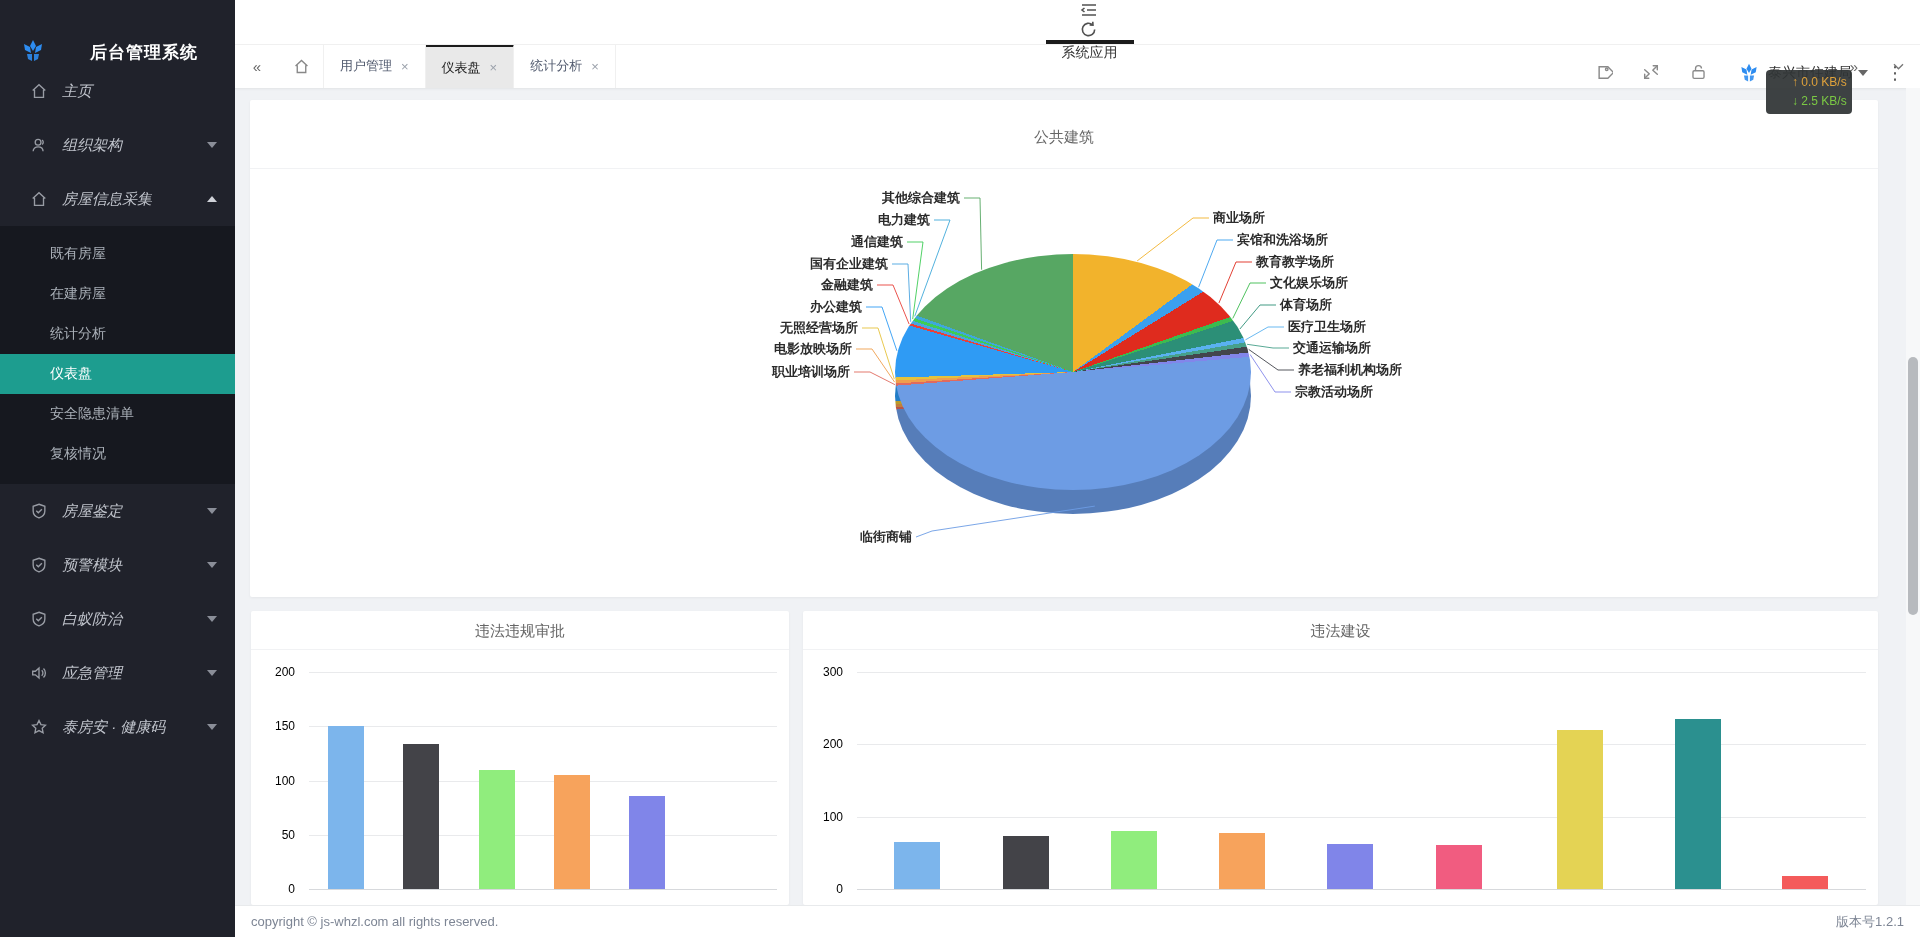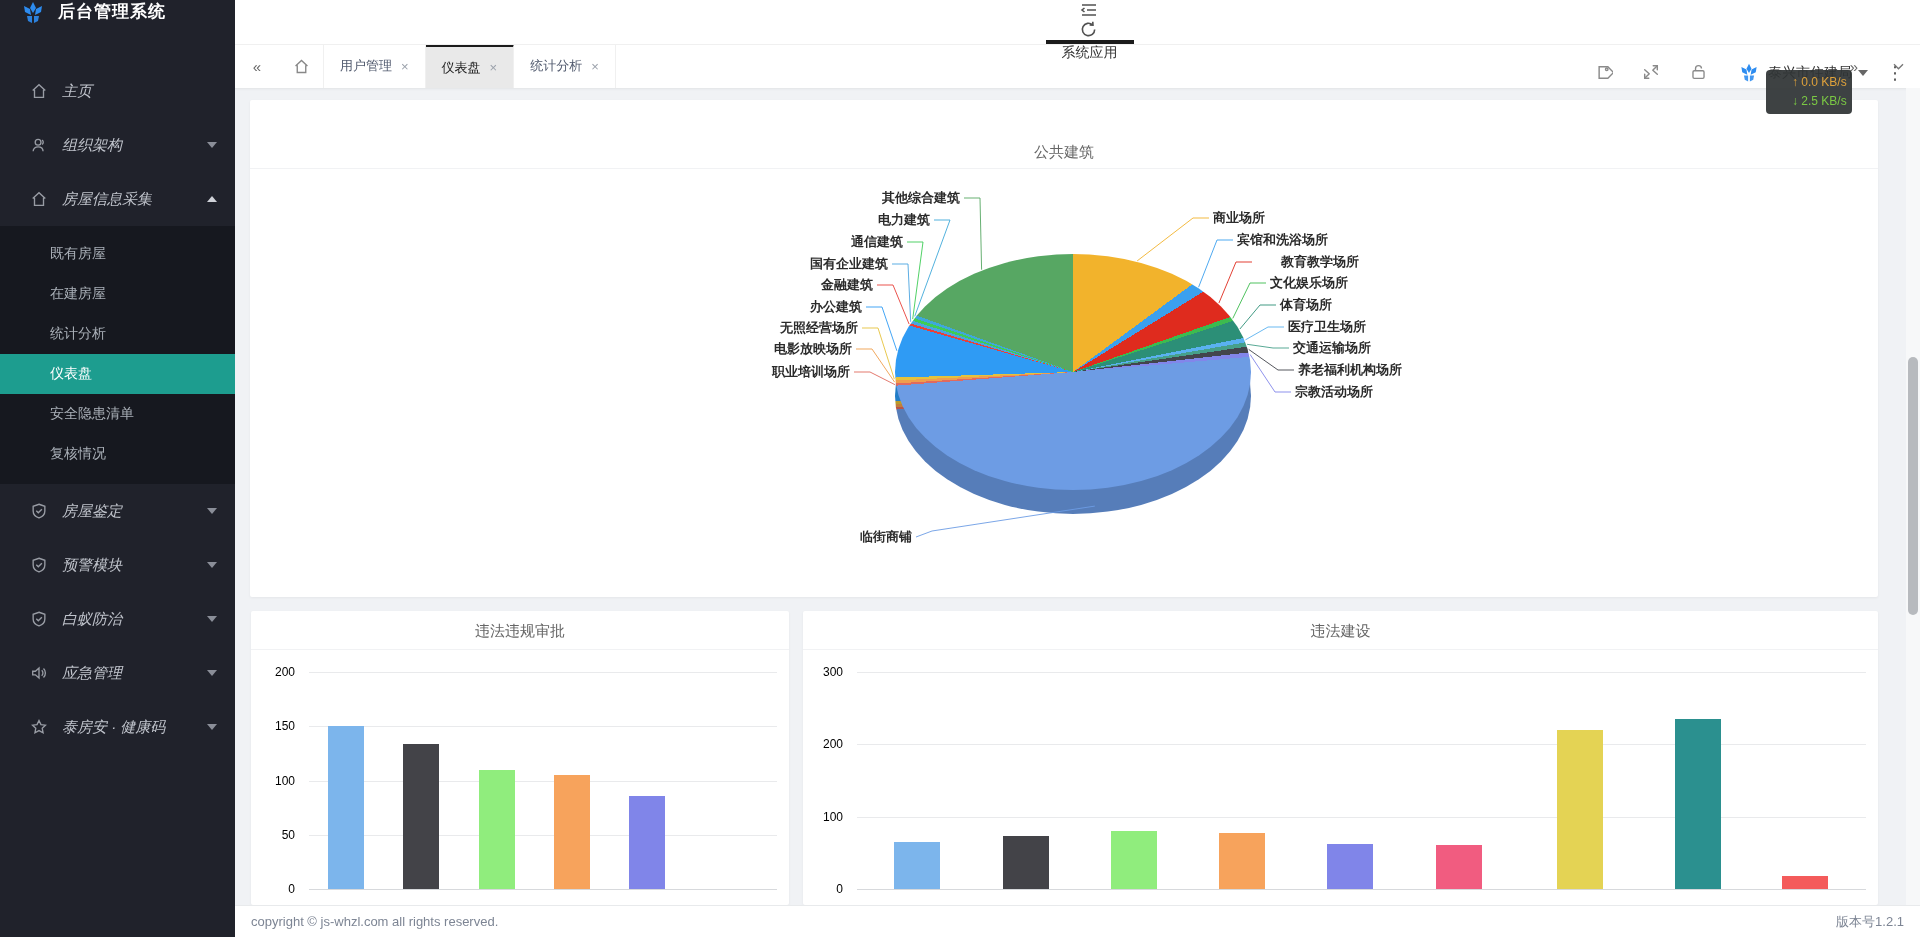--- a/index.html
+++ b/index.html
@@ -1,20 +1,20 @@
 <!DOCTYPE html>
 <html><head>
 <meta charset="utf-8">
 <style>
   html,body{margin:0;padding:0;}
   body{width:1920px;height:937px;position:relative;overflow:hidden;
        font-family:"Liberation Sans",sans-serif;background:#f0f2f5;color:#333;}
   
   .sidebar{position:absolute;left:0;top:0;width:235px;height:937px;background:#20222b;z-index:20;}
-  .logo-row{height:64px;display:flex;align-items:flex-start;padding-left:20px;}
+  .logo-row{height:64px;display:flex;align-items:flex-end;padding-left:20px;gap:32px;}
   .logo-row .brand-title{color:#fff;font-size:17px;font-weight:bold;margin-left:12px;letter-spacing:1px;}
   .menu{position:relative;}
   .menu-item{height:54px;display:flex;align-items:center;padding:0 18px 0 30px;color:#c0c4cc;font-size:15px;cursor:pointer;position:relative;font-style:italic;}
   .menu-item .mi-icon{width:18px;height:18px;margin-right:14px;flex:0 0 18px;opacity:.85;}
   .menu-item .mi-label{flex:1;}
   .caret{width:0;height:0;border-left:5px solid transparent;border-right:5px solid transparent;}
   .caret.down{border-top:6px solid #8a8e98;}
   .caret.up{border-bottom:6px solid #cfd2d8;}
   .submenu{background:#16181f;}
   .submenu-item{height:40px;display:flex;align-items:center;padding-left:50px;color:#aab0b8;font-size:14px;cursor:pointer;}
@@ -39,21 +39,21 @@
   
   .netbadge{position:absolute;left:1766px;top:70px;width:86px;height:44px;background:rgba(47,52,53,.93);border-radius:4px;z-index:40;
             display:flex;flex-direction:column;justify-content:center;padding-left:26px;box-sizing:border-box;font-size:12px;line-height:19px;}
   .net-up{color:#dfa23b;}
   .net-down{color:#7bc944;}
   
   .content{position:absolute;left:235px;top:88px;right:0;bottom:32px;background:#f0f2f5;}
   .card{position:absolute;background:#fff;border-radius:2px;box-shadow:0 1px 3px rgba(0,0,0,.05);overflow:hidden;}
   .card-hd{text-align:center;color:#666;font-size:15px;border-bottom:1px solid #f1f2f4;box-sizing:border-box;}
   #pie-card{left:15px;top:12px;width:1628px;height:497px;}
-  #pie-card .card-hd{height:69px;padding-top:43px;}
+  #pie-card .card-hd{height:69px;padding-top:28px;}
   #bar-card-1{left:16px;top:523px;width:538px;height:294px;}
   #bar-card-2{left:568px;top:523px;width:1075px;height:294px;}
   .bar-hd{height:39px;padding-top:11px;}
   
   .pie-stage{position:absolute;left:0;top:0;width:100%;height:100%;}
   .pie-disc{position:absolute;width:356px;height:356px;border-radius:50%;}
   .pie-top{left:645px;top:94px;transform:scaleY(0.663);}
   .pie-rim{left:645px;top:94px;transform:scaleY(0.663) translateY(36px);filter:brightness(.8) saturate(1.05);}
   .pie-label{position:absolute;font-size:13px;font-weight:bold;color:#2b2b2b;white-space:nowrap;transform:translateY(-50%);}
   .pie-lines{position:absolute;left:0;top:0;pointer-events:none;}
@@ -267,21 +267,21 @@
 
 <div class="content">
 
   <div class="card" id="pie-card">
     <div class="card-hd">公共建筑</div>
     <div class="pie-stage" id="pie-stage">
         <div class="pie-disc pie-rim" style="background: conic-gradient(rgb(242, 179, 44) 0deg, rgb(242, 179, 44) 42.04deg, rgb(59, 160, 238) 42.04deg, rgb(59, 160, 238) 47.07deg, rgb(223, 43, 30) 47.07deg, rgb(223, 43, 30) 62.16deg, rgb(61, 187, 79) 62.16deg, rgb(61, 187, 79) 64.31deg, rgb(44, 143, 119) 64.31deg, rgb(44, 143, 119) 73.29deg, rgb(90, 177, 239) 73.29deg, rgb(90, 177, 239) 75.45deg, rgb(70, 160, 138) 75.45deg, rgb(70, 160, 138) 77.6deg, rgb(67, 69, 76) 77.6deg, rgb(67, 69, 76) 80.48deg, rgb(130, 134, 234) 80.48deg, rgb(130, 134, 234) 82.63deg, rgb(109, 156, 228) 82.63deg, rgb(109, 156, 228) 263.35deg, rgb(224, 106, 94) 263.35deg, rgb(224, 106, 94) 264.43deg, rgb(239, 158, 77) 264.43deg, rgb(239, 158, 77) 265.87deg, rgb(229, 194, 60) 265.87deg, rgb(229, 194, 60) 267.31deg, rgb(47, 155, 244) 267.31deg, rgb(47, 155, 244) 293.17deg, rgb(232, 64, 58) 293.17deg, rgb(232, 64, 58) 294.25deg, rgb(74, 164, 224) 294.25deg, rgb(74, 164, 224) 295.69deg, rgb(62, 204, 87) 295.69deg, rgb(62, 204, 87) 297.13deg, rgb(63, 168, 217) 297.13deg, rgb(63, 168, 217) 298.56deg, rgb(87, 167, 99) 298.56deg, rgb(87, 167, 99) 360deg);"></div>
         <div class="pie-disc pie-top" style="background: conic-gradient(rgb(242, 179, 44) 0deg, rgb(242, 179, 44) 42.04deg, rgb(59, 160, 238) 42.04deg, rgb(59, 160, 238) 47.07deg, rgb(223, 43, 30) 47.07deg, rgb(223, 43, 30) 62.16deg, rgb(61, 187, 79) 62.16deg, rgb(61, 187, 79) 64.31deg, rgb(44, 143, 119) 64.31deg, rgb(44, 143, 119) 73.29deg, rgb(90, 177, 239) 73.29deg, rgb(90, 177, 239) 75.45deg, rgb(70, 160, 138) 75.45deg, rgb(70, 160, 138) 77.6deg, rgb(67, 69, 76) 77.6deg, rgb(67, 69, 76) 80.48deg, rgb(130, 134, 234) 80.48deg, rgb(130, 134, 234) 82.63deg, rgb(109, 156, 228) 82.63deg, rgb(109, 156, 228) 263.35deg, rgb(224, 106, 94) 263.35deg, rgb(224, 106, 94) 264.43deg, rgb(239, 158, 77) 264.43deg, rgb(239, 158, 77) 265.87deg, rgb(229, 194, 60) 265.87deg, rgb(229, 194, 60) 267.31deg, rgb(47, 155, 244) 267.31deg, rgb(47, 155, 244) 293.17deg, rgb(232, 64, 58) 293.17deg, rgb(232, 64, 58) 294.25deg, rgb(74, 164, 224) 294.25deg, rgb(74, 164, 224) 295.69deg, rgb(62, 204, 87) 295.69deg, rgb(62, 204, 87) 297.13deg, rgb(63, 168, 217) 297.13deg, rgb(63, 168, 217) 298.56deg, rgb(87, 167, 99) 298.56deg, rgb(87, 167, 99) 360deg);"></div>
         <span class="pie-label" style="top: 118px; left: 963px;">商业场所</span>
         <span class="pie-label" style="top: 140px; left: 987px;">宾馆和洗浴场所</span>
-        <span class="pie-label" style="top: 162px; left: 1031px;">教育教学场所</span>
+        <span class="pie-label" style="top: 162px; left: 1006px;">教育教学场所</span>
         <span class="pie-label" style="top: 183px; left: 1020px;">文化娱乐场所</span>
         <span class="pie-label" style="top: 205px; left: 1030px;">体育场所</span>
         <span class="pie-label" style="top: 227px; left: 1038px;">医疗卫生场所</span>
         <span class="pie-label" style="top: 248px; left: 1043px;">交通运输场所</span>
         <span class="pie-label" style="top: 270px; left: 1048px;">养老福利机构场所</span>
         <span class="pie-label" style="top: 292px; left: 1045px;">宗教活动场所</span>
         <span class="pie-label" style="top: 437px; right: 966px;">临街商铺</span>
         <span class="pie-label" style="top: 272px; right: 1028px;">职业培训场所</span>
         <span class="pie-label" style="top: 249px; right: 1026px;">电影放映场所</span>
         <span class="pie-label" style="top: 228px; right: 1020px;">无照经营场所</span>

